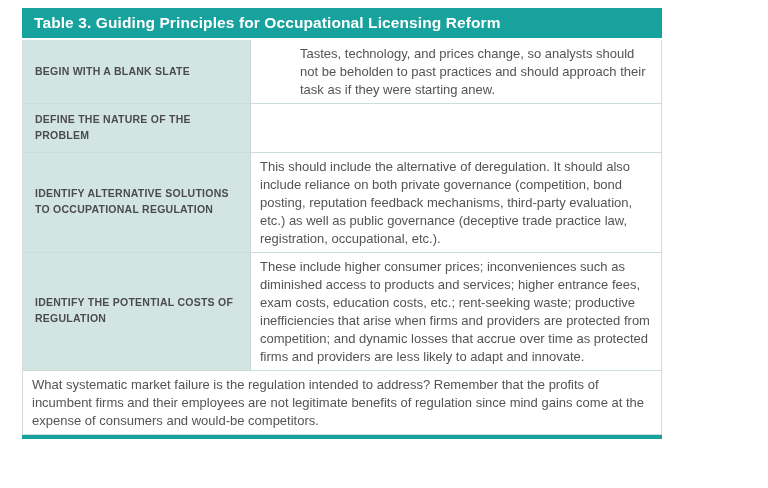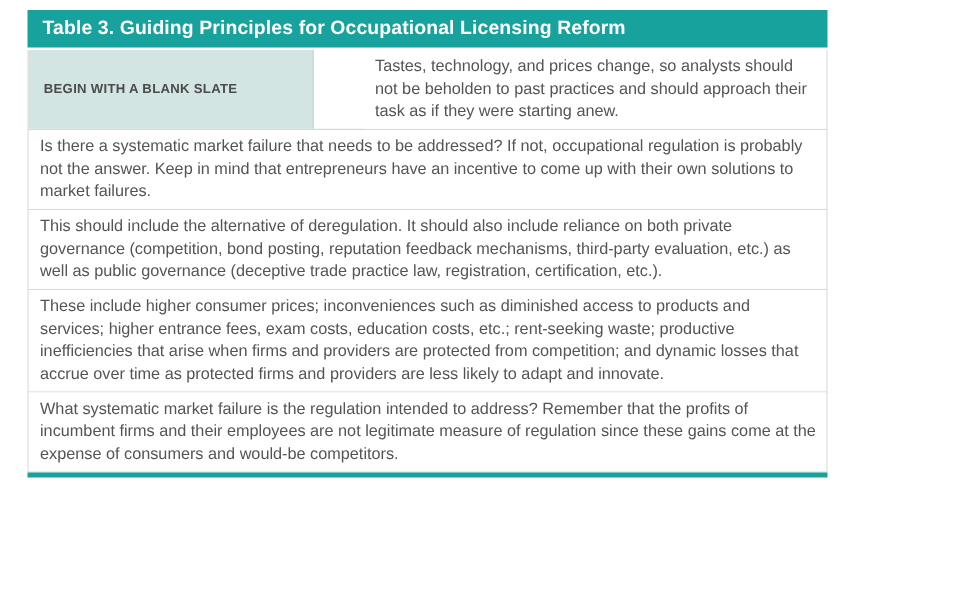--- a/index.html
+++ b/index.html
@@ -88,40 +88,46 @@
     <div class="table-row">
       <div class="label-cell">
         <span class="label">BEGIN WITH A BLANK SLATE</span>
       </div>
       <div class="desc-cell">
         <span class="desc">Tastes, technology, and prices change, so analysts should not be beholden to past practices and should approach their task as if they were starting anew.</span>
       </div>
     </div>
 
     <div class="table-row">
-      <div class="desc-cell">
-        <span class="desc">Is there a systematic market failure that needs to be addressed? If not, occupational regulation is probably not the answer. Keep in mind that entrepreneurs have an incentive to come up with their own solutions to market failures.</span>
+      <div class="label-cell">
+        <span class="label">DEFINE THE NATURE OF THE PROBLEM</span>
       </div>
     </div>
 
     <div class="table-row">
+      <div class="label-cell">
+        <span class="label">IDENTIFY ALTERNATIVE SOLUTIONS TO OCCUPATIONAL REGULATION</span>
+      </div>
       <div class="desc-cell">
-        <span class="desc">This should include the alternative of deregulation. It should also include reliance on both private governance (competition, bond posting, reputation feedback mechanisms, third-party evaluation, etc.) as well as public governance (deceptive trade practice law, registration, certification, etc.).</span>
+        <span class="desc">This should include the alternative of deregulation. It should also include reliance on both private governance (competition, bond posting, reputation feedback mechanisms, third-party evaluation, etc.) as well as public governance (deceptive trade practice law, registration, occupational, etc.).</span>
       </div>
     </div>
 
     <div class="table-row">
+      <div class="label-cell">
+        <span class="label">IDENTIFY THE POTENTIAL COSTS OF REGULATION</span>
+      </div>
       <div class="desc-cell">
         <span class="desc">These include higher consumer prices; inconveniences such as diminished access to products and services; higher entrance fees, exam costs, education costs, etc.; rent-seeking waste; productive inefficiencies that arise when firms and providers are protected from competition; and dynamic losses that accrue over time as protected firms and providers are less likely to adapt and innovate.</span>
       </div>
     </div>
 
     <div class="table-row">
       <div class="desc-cell">
-        <span class="desc">What systematic market failure is the regulation intended to address? Remember that the profits of incumbent firms and their employees are not legitimate measure of regulation since these gains come at the expense of consumers and would-be competitors.</span>
+        <span class="desc">What systematic market failure is the regulation intended to address? Remember that the profits of incumbent firms and their employees are not legitimate benefits of regulation since mind gains come at the expense of consumers and would-be competitors.</span>
       </div>
     </div>
 
     <div class="table-row">
     </div>
 
   </div>
 
   <div class="bottom-bar"></div>
 

